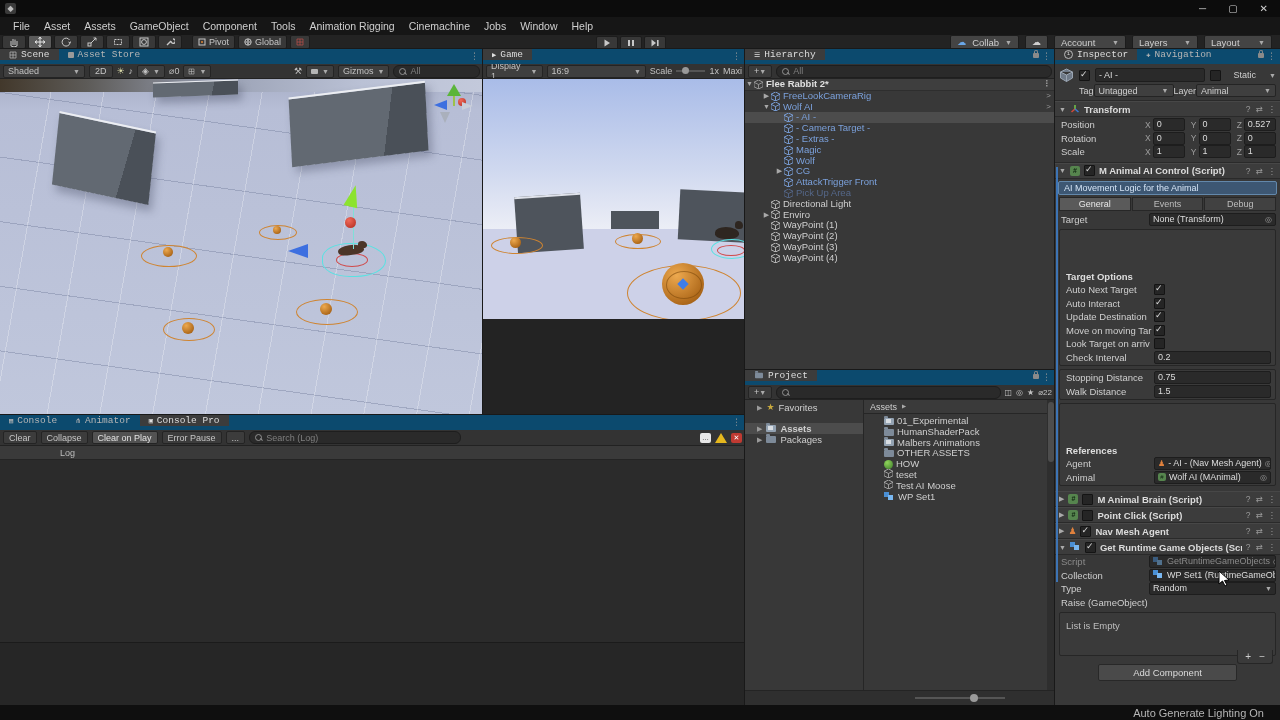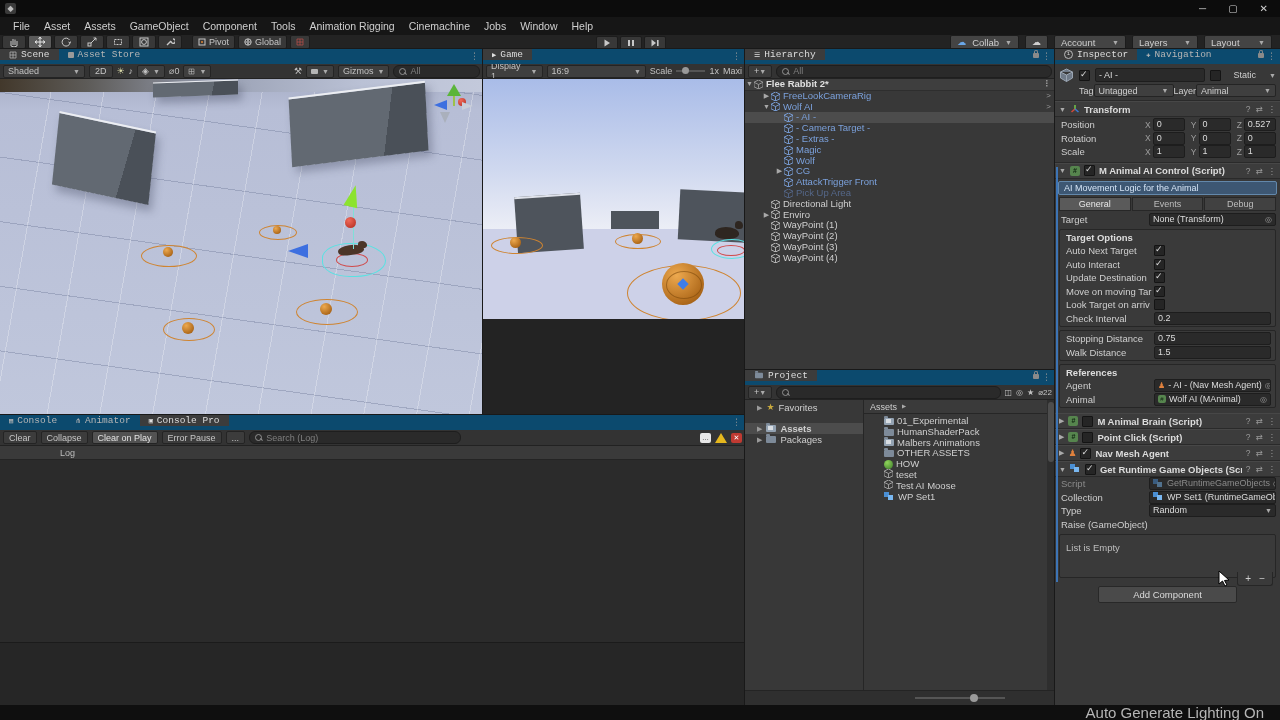--- a/index.html
+++ b/index.html
@@ -84,25 +84,25 @@
   .picker{margin-left:auto;color:#9a9a9a;font-size:8px;flex:none;}
   .comphdr{height:14px;background:#3c3c3c;border-top:1px solid #474747;border-bottom:1px solid #2a2a2a;display:flex;align-items:center;gap:4px;padding:0 4px;font-weight:bold;color:#dcdcdc;white-space:nowrap;overflow:hidden;}
   .comphdr .hicons{margin-left:auto;display:flex;gap:5px;color:#9a9a9a;font-weight:normal;font-size:8.5px;flex:none;}
   .chk{width:9px;height:9px;background:#252525;border:1px solid #141414;border-radius:1px;position:relative;flex:none;}
   .chk.on:after{content:"✓";position:absolute;left:0px;top:-2px;font-size:9px;color:#dcdcdc;}
   .scripticon{width:10px;height:10px;border-radius:2px;background:#56854e;color:#0f2410;font-size:7px;line-height:10px;text-align:center;flex:none;}
   .cubesicon{width:11px;height:10px;position:relative;flex:none;}
   .cubesicon i{position:absolute;width:5px;height:5px;background:#4a8fd4;}
   .cubesicon i:last-child{left:4px;top:3px;background:#79b7f0;}
   .groupbox{border:1px solid #262626;background:#3a3a3a;margin:3px 4px;border-radius:2px;padding:1px 0;}
-  .gtitle{font-weight:bold;color:#dedede;padding:1px 0 1px 6px;}
+  .gtitle{font-weight:bold;color:#dedede;padding:1px 0 1px 6px;margin-top:39px;}
   .insptab{flex:1;text-align:center;background:#414141;border:1px solid #272727;height:12px;line-height:12px;font-size:9px;color:#bdbdbd;}
   .insptab.active{background:#5a5a5a;color:#e8e8e8;}
   #bluebar{left:1056px;top:167px;width:2px;height:415px;background:#3d74b5;}
-  #statusbar{left:0;top:705px;width:1280px;height:15px;background:#0f0f0f;display:flex;align-items:center;font-size:15px;color:#b5b5b5;}
+  #statusbar{left:0;top:705px;width:1280px;height:15px;background:#0f0f0f;display:flex;align-items:center;font-size:11px;color:#b5b5b5;}
   #statusbar span{margin-left:auto;padding-right:16px;}
   .axis{font-size:8.5px;color:#9f9f9f;margin:0 2px 0 6px;}
   .axfield{background:#2a2a2a;border:1px solid #1d1d1d;border-radius:2px;height:11px;line-height:11px;flex:1;padding:0 3px;font-size:9px;color:#dcdcdc;}
 </style>
 </head>
 <body>
 
 <div id="root">
 
   <div id="titlebar" class="abs">

